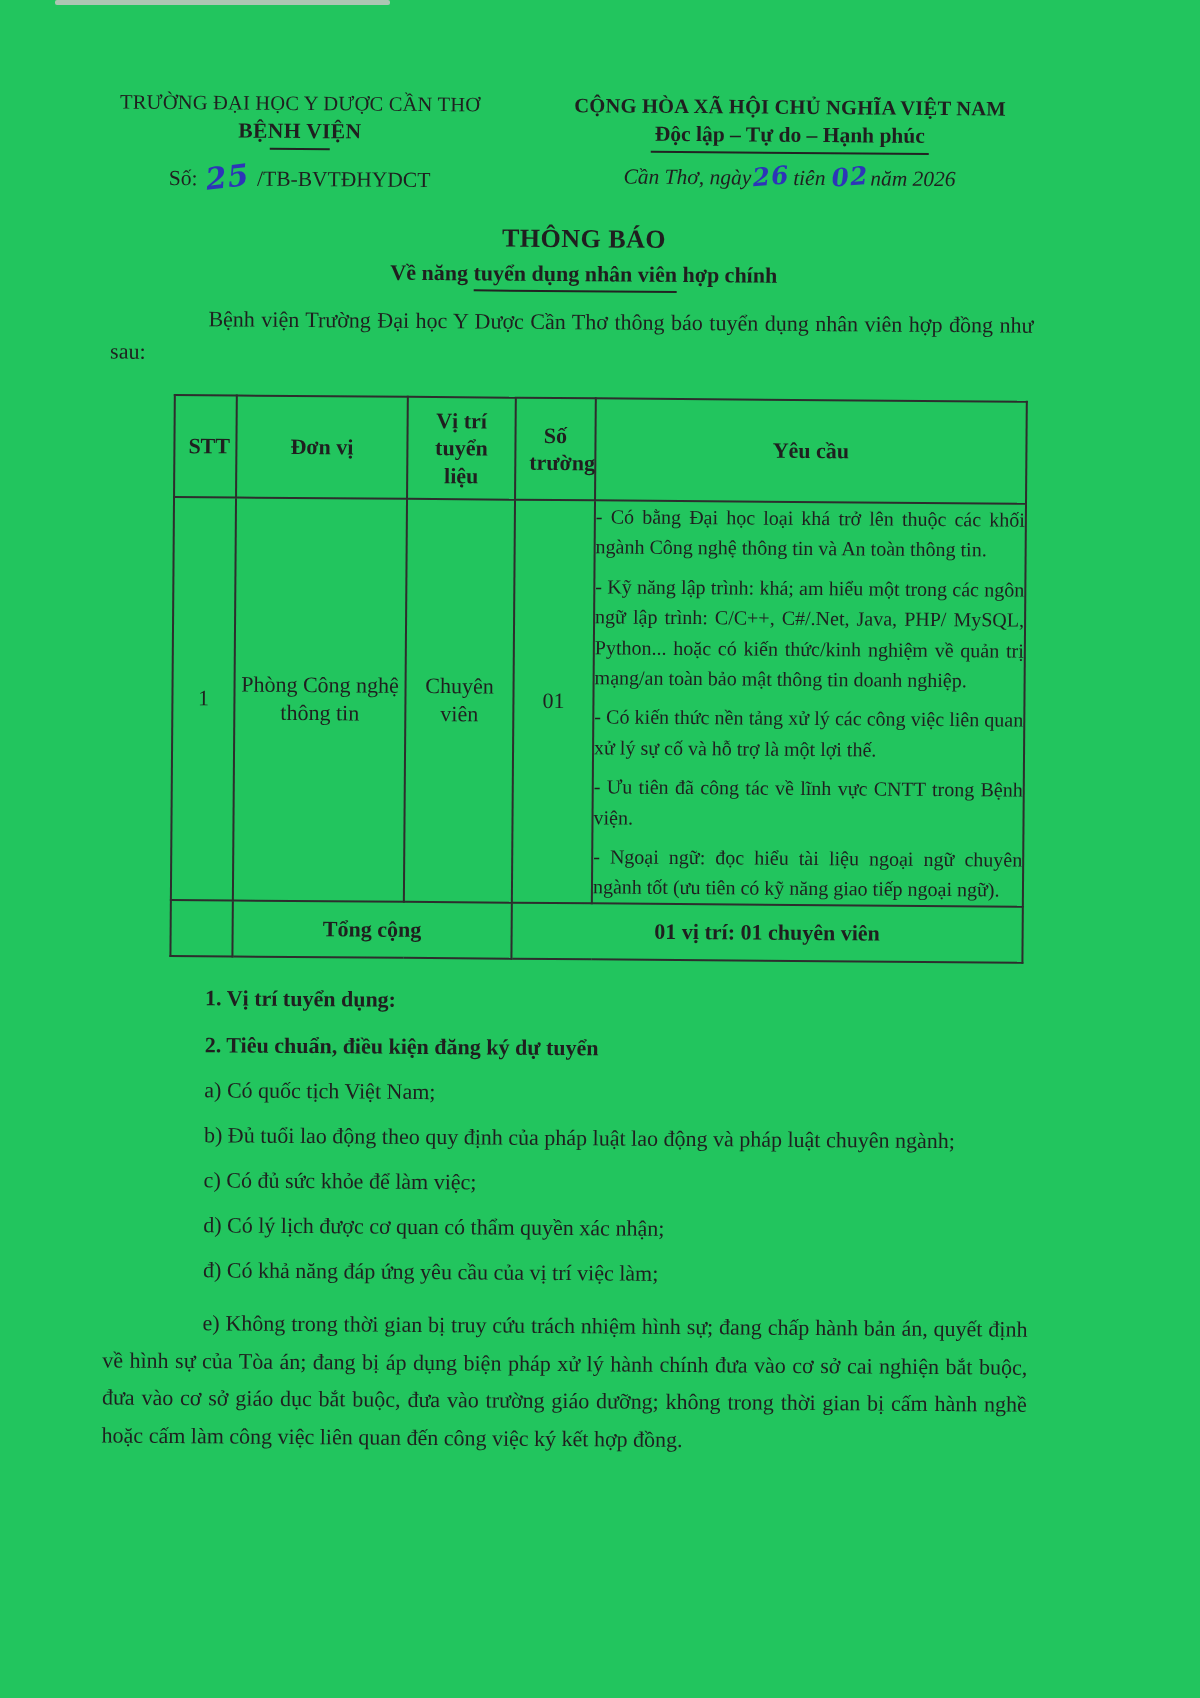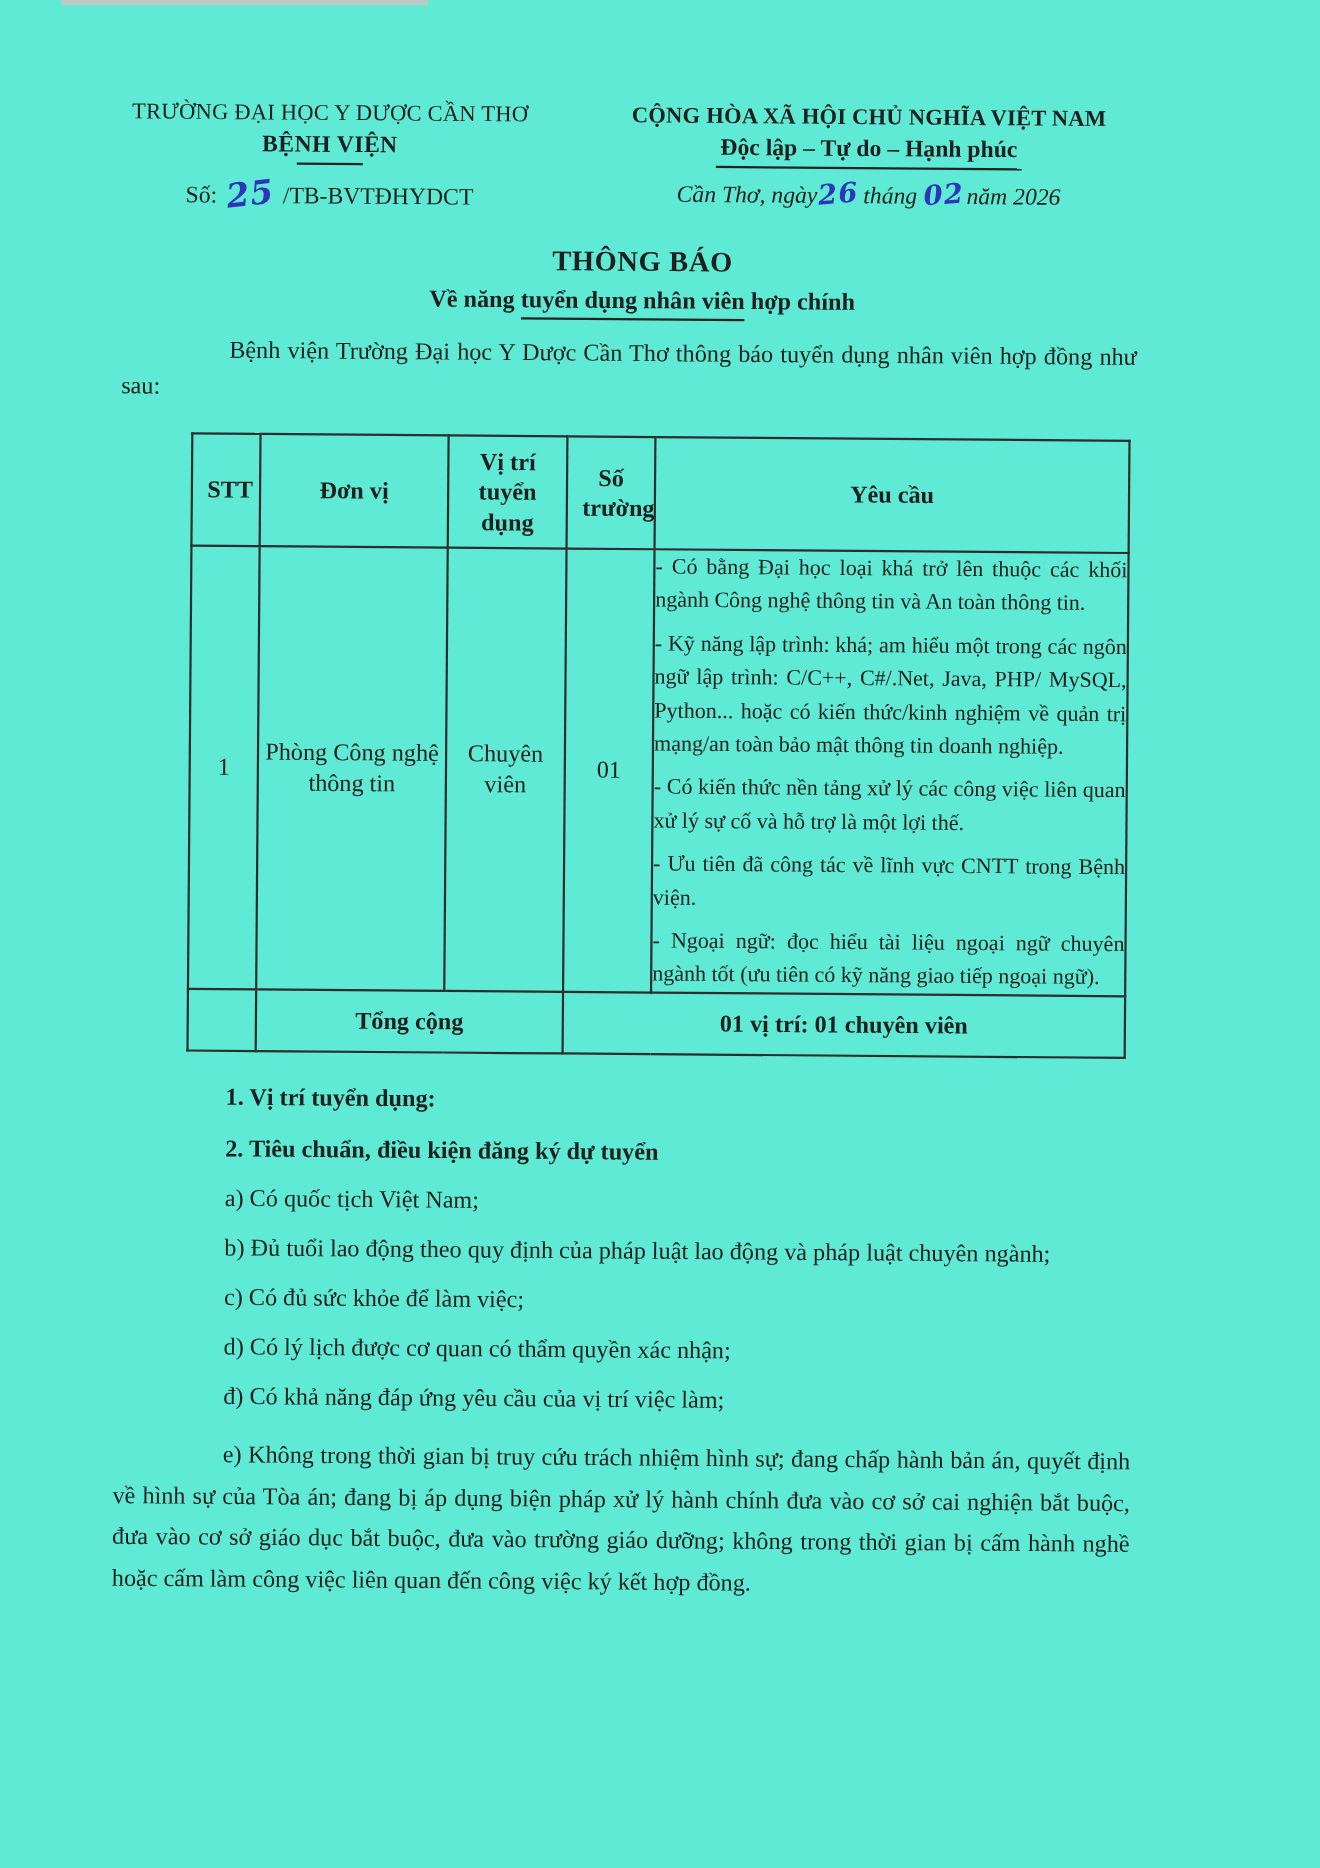--- a/index.html
+++ b/index.html
@@ -1,18 +1,18 @@
 <!DOCTYPE html>
 <html lang="vi"><head>
 <meta charset="utf-8">
 <style>
   html,body { margin:0; padding:0; background:#e8e8e8; }
   .page {
     position:relative; width:1200px; height:1698px; margin:0 auto;
-    background:#5eead4; overflow:hidden;
+    background:#22c55e; overflow:hidden;
     font-family:"Liberation Serif","DejaVu Serif",serif;
     color:#1f1f1f;
     -webkit-font-smoothing:antialiased;
   }
   .scan-edge-top {
     position:absolute; top:0; left:55px; width:335px; height:5px;
     background:#c6c6c2; opacity:.85; border-radius:2px;
   }
   .doc {
     position:absolute; left:0; top:0; width:1200px;
@@ -101,21 +101,21 @@
         <div class="unit-name">BỆNH VIỆN</div>
         <div class="unit-rule"></div>
         <div class="doc-no">
           <span>Số:</span><span class="hand hand-no">25</span><span>/TB-BVTĐHYDCT</span>
         </div>
       </div>
       <div class="hdr-right">
         <div class="motto1">CỘNG HÒA XÃ HỘI CHỦ NGHĨA VIỆT NAM</div>
         <div><span class="motto2">Độc lập – Tự do – Hạnh phúc</span></div>
         <div class="dateline">
-          <span>Cần Thơ, ngày</span><span class="hand hand-day">26</span><span>tháng</span><span class="hand hand-mon">02</span><span>năm 2026</span>
+          <span>Cần Thơ, ngày</span><span class="hand hand-day">26</span><span>tiên</span><span class="hand hand-mon">02</span><span>năm 2026</span>
         </div>
       </div>
     </div>
 
     <div class="title-block">
       <div class="doc-title">THÔNG BÁO</div>
       <div class="doc-subtitle">
         <span>Về năng </span><span class="subtitle-u">tuyển dụng nhân viên</span><span> hợp chính</span>
       </div>
     </div>
@@ -127,21 +127,21 @@
         <col class="c-stt">
           <col class="c-dv">
           <col class="c-vt">
           <col class="c-sl">
           <col class="c-yc">
       </colgroup>
       <tbody>
           <tr class="hdr-row">
         <th>STT</th>
         <th>Đơn vị</th>
-        <th>Vị trí tuyển dụng</th>
+        <th>Vị trí tuyển liệu</th>
         <th>Số trường</th>
         <th>Yêu cầu</th>
       </tr>
       <tr>
         <td class="center">1</td>
         <td class="center">Phòng Công nghệ thông tin</td>
         <td class="center">Chuyên viên</td>
         <td class="center">01</td>
         <td class="req-cell">
           <p>- Có bằng Đại học loại khá trở lên thuộc các khối ngành Công nghệ thông tin và An toàn thông tin.</p>

